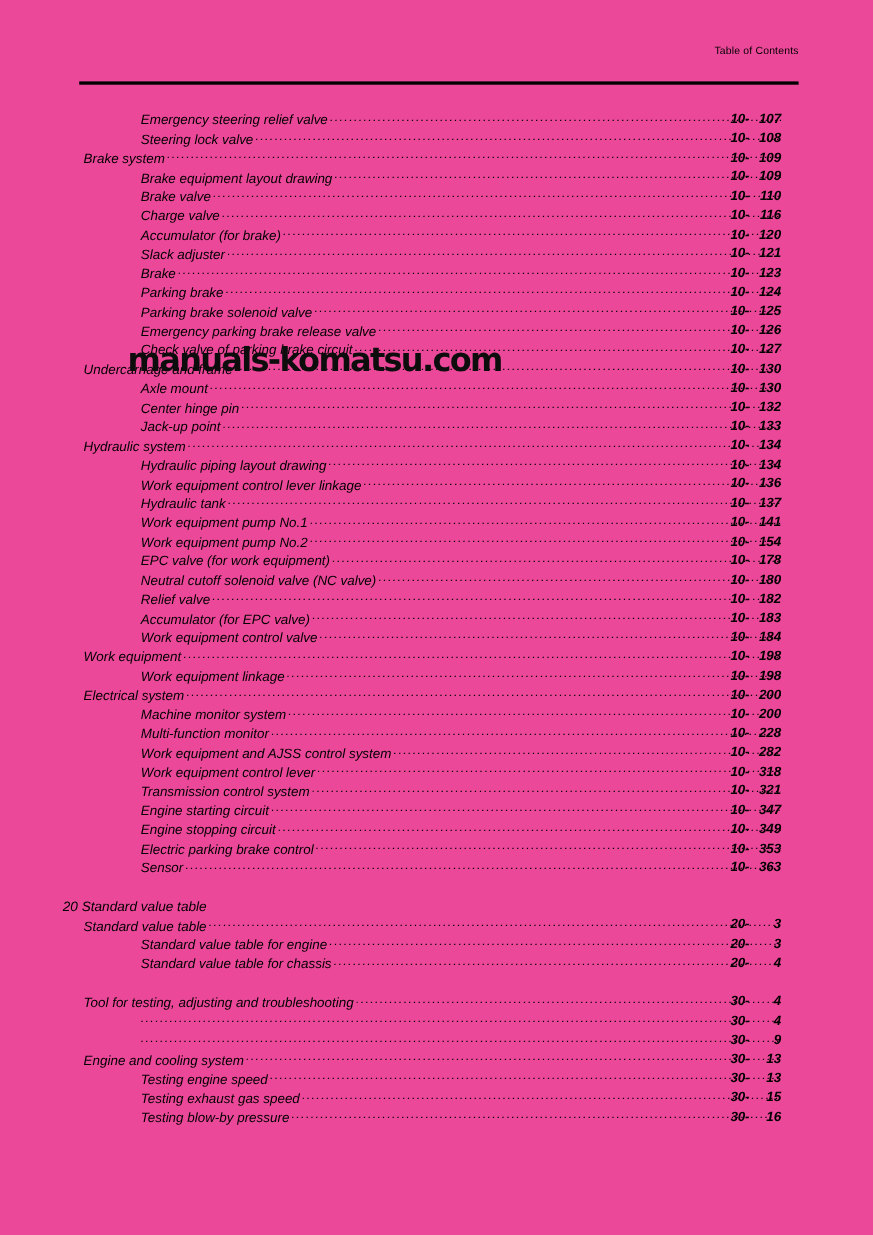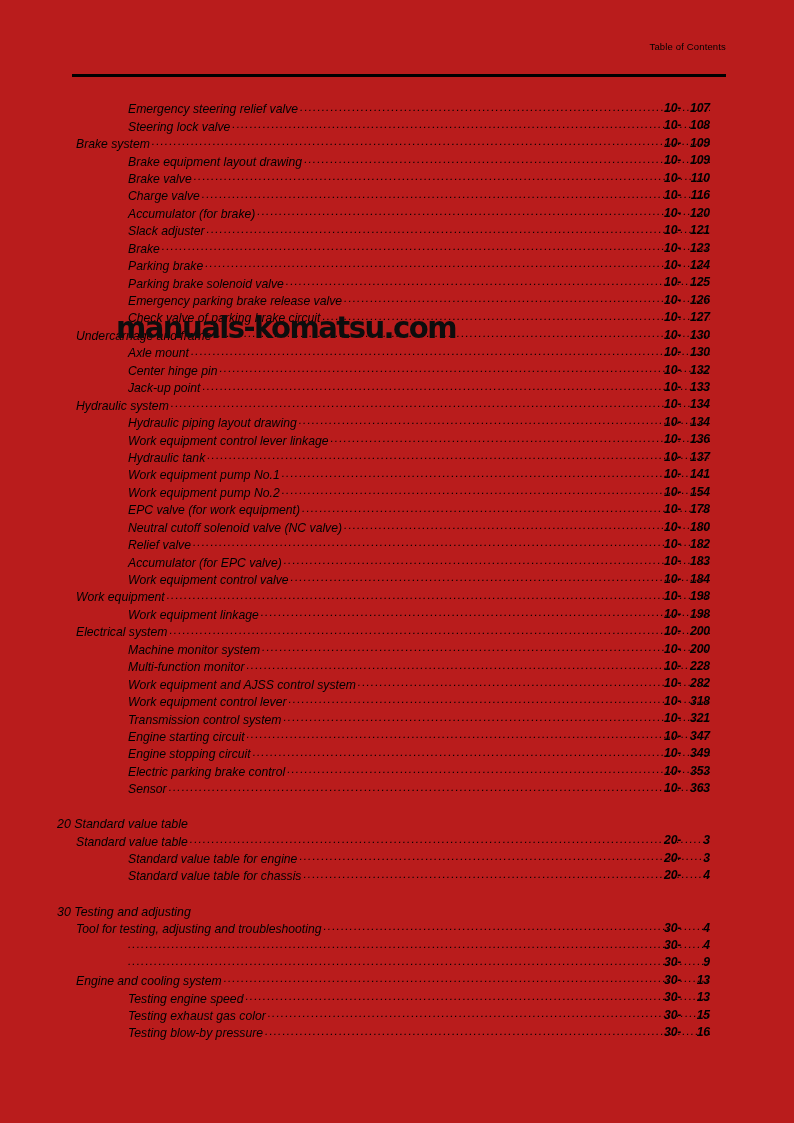--- a/index.html
+++ b/index.html
@@ -9,21 +9,21 @@
     background: #ffffff;
   }
   body {
     font-family: "Liberation Sans", sans-serif;
     color: #000000;
   }
   #page {
     position: relative;
     width: 794px;
     height: 1123px;
-    background: #b91c1c;
+    background: #ec4899;
     overflow: hidden;
   }
 
   
   #header-area {
     position: absolute;
     left: 0;
     top: 0;
     width: 794px;
     height: 80px;
@@ -434,24 +434,20 @@
         <span class="pg pg-chapter">20-</span>
         <span class="pg pg-number">3</span>
       </div>
       <div class="toc-row lvl-2">
         <span class="title">Standard value table for chassis</span>
         <span class="leader"></span>
         <span class="pg pg-chapter">20-</span>
         <span class="pg pg-number">4</span>
       </div>
       <div class="spacer"></div>
-      <div class="toc-row section lvl-sec">
-        <span class="title">30 Testing and adjusting</span>
-        <span class="leader"></span>
-      </div>
       <div class="toc-row lvl-1">
         <span class="title">Tool for testing, adjusting and troubleshooting</span>
         <span class="leader"></span>
         <span class="pg pg-chapter">30-</span>
         <span class="pg pg-number">4</span>
       </div>
       <div class="toc-row lvl-2">
         <span class="leader"></span>
         <span class="pg pg-chapter">30-</span>
         <span class="pg pg-number">4</span>
@@ -467,21 +463,21 @@
         <span class="pg pg-chapter">30-</span>
         <span class="pg pg-number">13</span>
       </div>
       <div class="toc-row lvl-2">
         <span class="title">Testing engine speed</span>
         <span class="leader"></span>
         <span class="pg pg-chapter">30-</span>
         <span class="pg pg-number">13</span>
       </div>
       <div class="toc-row lvl-2">
-        <span class="title">Testing exhaust gas color</span>
+        <span class="title">Testing exhaust gas speed</span>
         <span class="leader"></span>
         <span class="pg pg-chapter">30-</span>
         <span class="pg pg-number">15</span>
       </div>
       <div class="toc-row lvl-2">
         <span class="title">Testing blow-by pressure</span>
         <span class="leader"></span>
         <span class="pg pg-chapter">30-</span>
         <span class="pg pg-number">16</span>
       </div>

